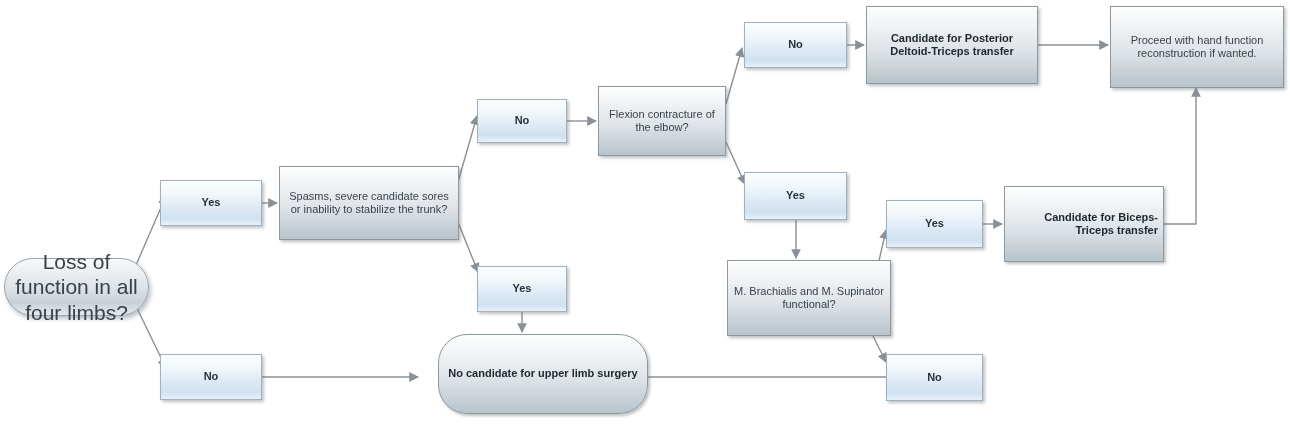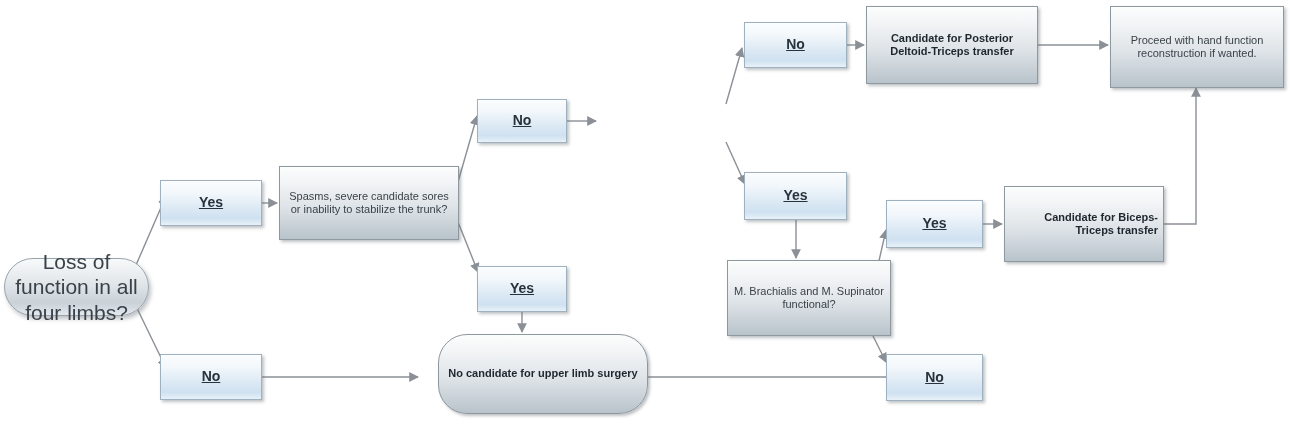--- a/index.html
+++ b/index.html
@@ -41,24 +41,23 @@
   }
   
   .chip {
     background: linear-gradient(to bottom,
         #fbfdfe 0%,
         #f2f7fb 28%,
         #dce9f4 62%,
         #cfe1f1 85%,
         #e8f1f8 100%);
     border: 1px solid #9fb0bf;
-    font-size: 14px;
+    font-size: 11px;
     font-weight: bold;
     color: #28323c;
-    text-decoration: underline;
   }
   
   .qbox {
     background: linear-gradient(to bottom,
         #fcfdfd 0%,
         #f2f4f6 22%,
         #dfe4e8 55%,
         #c3ccd3 88%,
         #b8c3cb 100%);
     border: 1px solid #8e989f;
@@ -155,20 +154,23 @@
   </div>
 
   <div class="node chip" style="left:477px; top:99px; width:90px; height:44px;">
     <span class="txt">No</span>
   </div>
 
   <div class="node chip" style="left:477px; top:266px; width:90px; height:46px;">
     <span class="txt">Yes</span>
   </div>
 
+  <div class="node qbox" style="left:598px; top:86px; width:128px; height:70px;">
+    <span class="txt">Flexion contracture of the elbow?</span>
+  </div>
 
   <div class="node chip" style="left:744px; top:22px; width:103px; height:46px;">
     <span class="txt">No</span>
   </div>
 
   <div class="node chip" style="left:744px; top:172px; width:103px; height:48px;">
     <span class="txt">Yes</span>
   </div>
 
   <div class="node qbox bold" style="left:866px; top:6px; width:172px; height:78px;">

